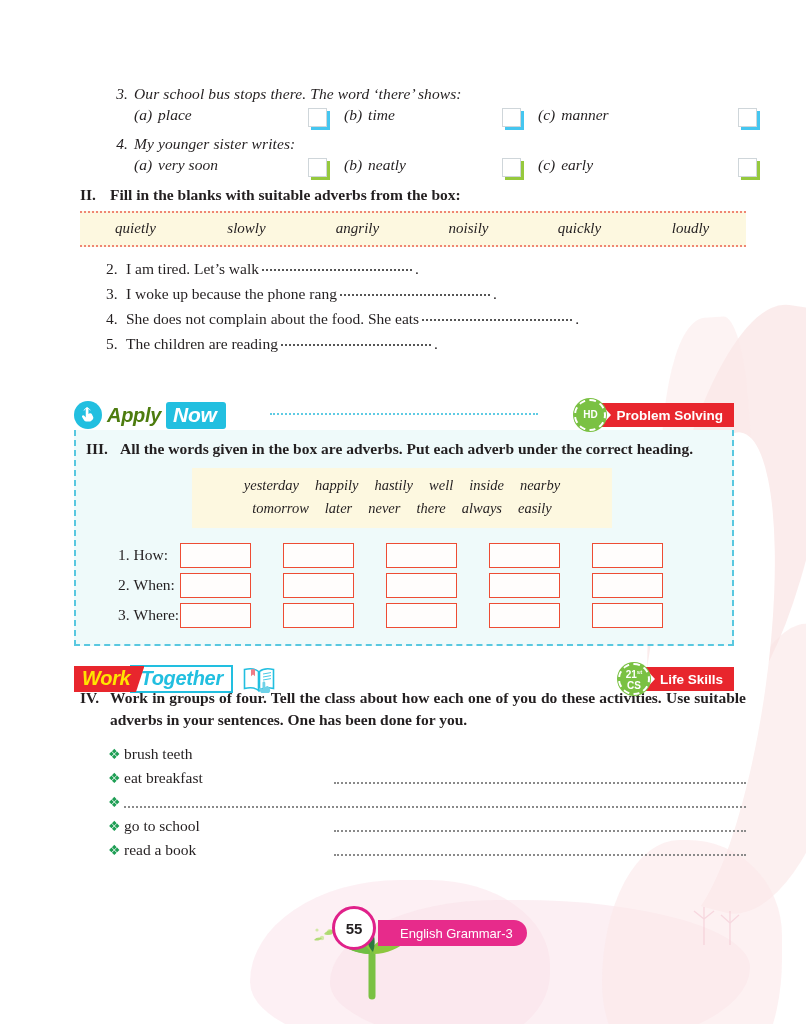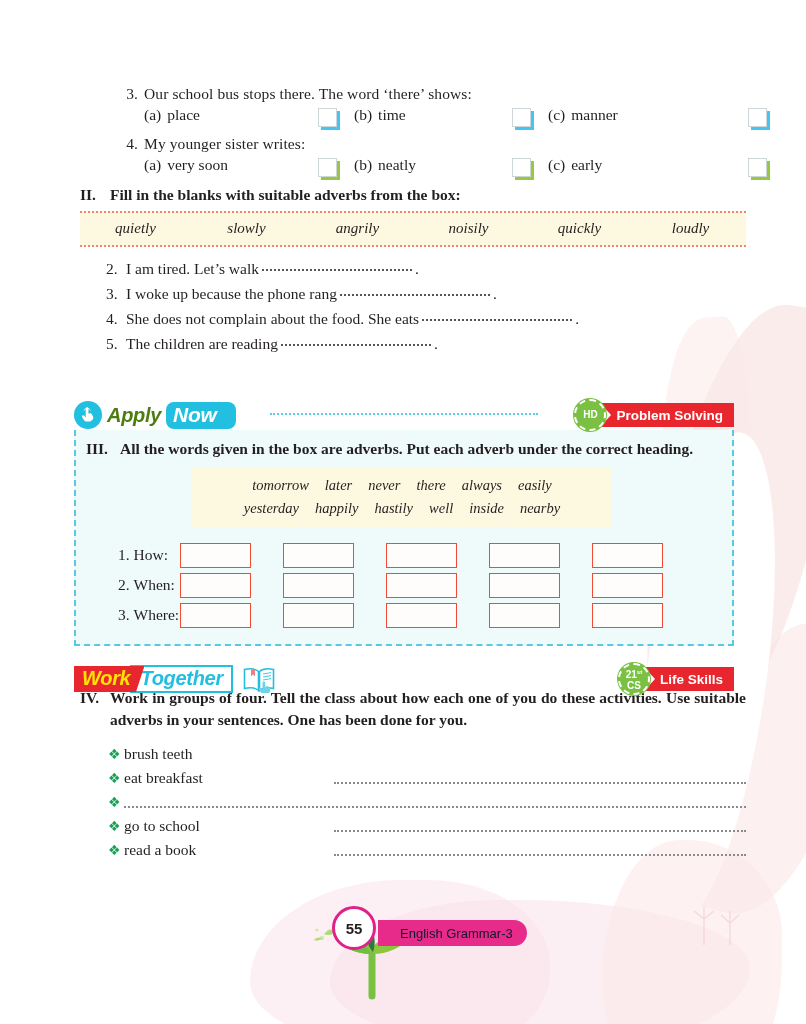--- a/index.html
+++ b/index.html
@@ -20,21 +20,21 @@
   .p5{width:420px;height:150px;left:330px;top:900px;border-radius:40% 55% 45% 50%/55% 45% 55% 45%;background:#fae0e8;opacity:.5;}
   .p6{width:180px;height:250px;right:24px;top:840px;border-radius:45% 55% 40% 50%/60% 40% 55% 45%;background:#fbe7ea;opacity:.6;}
   .whitewedge{position:absolute;background:#fff;}
   .w1{width:120px;height:500px;right:40px;top:430px;transform:rotate(8deg);border-radius:50%;}
   .wind{position:absolute;right:56px;top:905px;width:60px;height:40px;opacity:.45;}
 
   
   .page{position:absolute;inset:0;}
 
   
-  .mcq{position:absolute;left:116px;top:82px;width:640px;}
+  .mcq{position:absolute;left:106px;top:82px;width:640px;font-style:italic;}
   .mcq-q{font-size:15.5px;line-height:24px;letter-spacing:.1px;}
   .mcq-q .num{display:inline-block;width:22px;text-align:right;margin-right:6px;}
   .mcq-opts{position:relative;height:26px;margin-left:28px;}
   .opt{position:absolute;font-size:15.5px;white-space:nowrap;}
   .opt .lbl{margin-right:6px;}
   .cbox{position:absolute;width:19px;height:19px;background:#fff;border:1px solid #cfd6da;box-sizing:border-box;}
   .cbox.blue{box-shadow:3px 3px 0 -0px #45c6f0;}
   .cbox.green{box-shadow:3px 3px 0 -0px #96c93d;}
 
   
@@ -49,21 +49,21 @@
   .fill-item .n{display:inline-block;width:20px;}
   .dots{display:inline-block;border-bottom:2.5px dotted #555;vertical-align:3px;margin:0 3px;}
 
   
   .applywrap{position:absolute;left:74px;top:400px;width:660px;}
   .banner{position:relative;height:30px;}
   .apply-logo{position:absolute;left:0;top:0;display:flex;align-items:center;height:30px;}
   .circ{width:28px;height:28px;border-radius:50%;background:#22bfe0;display:flex;align-items:center;justify-content:center;}
   .apply-txt{font-family:"Liberation Sans",sans-serif;font-weight:bold;font-style:italic;font-size:20px;color:#4d7c0f;margin-left:5px;letter-spacing:-.3px;}
   .now-txt{font-family:"Liberation Sans",sans-serif;font-weight:bold;font-style:italic;font-size:21px;color:#fff;background:#22bfe0;
-           padding:1px 19px 2px 7px;border-radius:8px;margin-left:5px;letter-spacing:-.3px;}
+           padding:1px 9px 2px 7px;border-radius:3px;margin-left:5px;letter-spacing:-.3px;}
   .banner-dash{position:absolute;left:196px;right:196px;top:13px;border-top:2px dotted #5ecbe3;}
   .tagwrap{position:absolute;right:0;top:0;display:flex;align-items:center;height:30px;}
   .hd-badge{width:28px;height:28px;border-radius:50%;background:#7ac143;color:#fff;
             font-family:"Liberation Sans",sans-serif;font-weight:bold;font-size:10px;
             display:flex;align-items:center;justify-content:center;flex-direction:column;line-height:10px;
             border:2px dashed #fff;box-shadow:0 0 0 1px #7ac143;z-index:2;}
   .tagflag{position:relative;background:#e8262d;color:#fff;font-family:"Liberation Sans",sans-serif;font-weight:bold;
            font-size:13.5px;height:24px;display:flex;align-items:center;padding:0 11px 0 16px;margin-left:-6px;}
   .tagflag:before{content:"";position:absolute;left:0;top:0;border-top:12px solid transparent;border-bottom:12px solid transparent;border-left:11px solid #fff;}
 
@@ -102,21 +102,21 @@
   .actline .ln{position:absolute;left:0;right:0;bottom:4px;border-bottom:2.5px dotted #8a8a8a;}
   .hand{position:absolute;left:72px;bottom:4px;font-size:15px;color:#9a9a9a;
         font-family:"Liberation Sans",sans-serif;letter-spacing:-.2px;white-space:nowrap;background:transparent;}
 
   
   .footer{position:absolute;left:0;bottom:0;width:806px;height:130px;}
   .plant{position:absolute;left:300px;bottom:24px;}
   .pagecirc{position:absolute;left:332px;bottom:74px;width:38px;height:38px;border-radius:50%;
             background:#fff;border:3px solid #e0218a;display:flex;align-items:center;justify-content:center;
             font-family:"Liberation Sans",sans-serif;font-weight:bold;font-size:15px;color:#231f20;z-index:4;}
-  .bookband{position:absolute;left:378px;bottom:78px;height:26px;background:#e72b8b;color:#0f172a;
+  .bookband{position:absolute;left:378px;bottom:78px;height:26px;background:#e72b8b;color:#ffffff;
             font-family:"Liberation Sans",sans-serif;font-size:13px;display:flex;align-items:center;
             padding:0 14px 0 22px;border-radius:0 13px 13px 0;z-index:3;}
 </style>
 </head>
 <body>
 
 <div class="bg">
   <div class="petal p1"></div>
   <div class="petal p2"></div>
   <div class="petal p3"></div>
@@ -222,34 +222,34 @@
     </div>
 
     <div class="applybody">
       <div class="sec-head">
         <span class="rn">III.</span>
         <span>All the words given in the box are adverbs. Put each adverb under the correct heading.</span>
       </div>
 
       <div class="wordbox2">
         <div class="row">
+          <span>yesterday</span>
+          <span>happily</span>
+          <span>hastily</span>
+          <span>well</span>
+          <span>inside</span>
+          <span>nearby</span>
+        </div>
+        <div class="row">
           <span>tomorrow</span>
           <span>later</span>
           <span>never</span>
           <span>there</span>
           <span>always</span>
           <span>easily</span>
-        </div>
-        <div class="row">
-          <span>yesterday</span>
-          <span>happily</span>
-          <span>hastily</span>
-          <span>well</span>
-          <span>inside</span>
-          <span>nearby</span>
         </div>
       </div>
 
       <div class="grid">
         <div class="grow">
           <span class="glabel"><span>1.</span>&nbsp;<span>How:</span></span>
           <div class="gcell"></div>
           <div class="gcell"></div>
           <div class="gcell"></div>
           <div class="gcell"></div>

